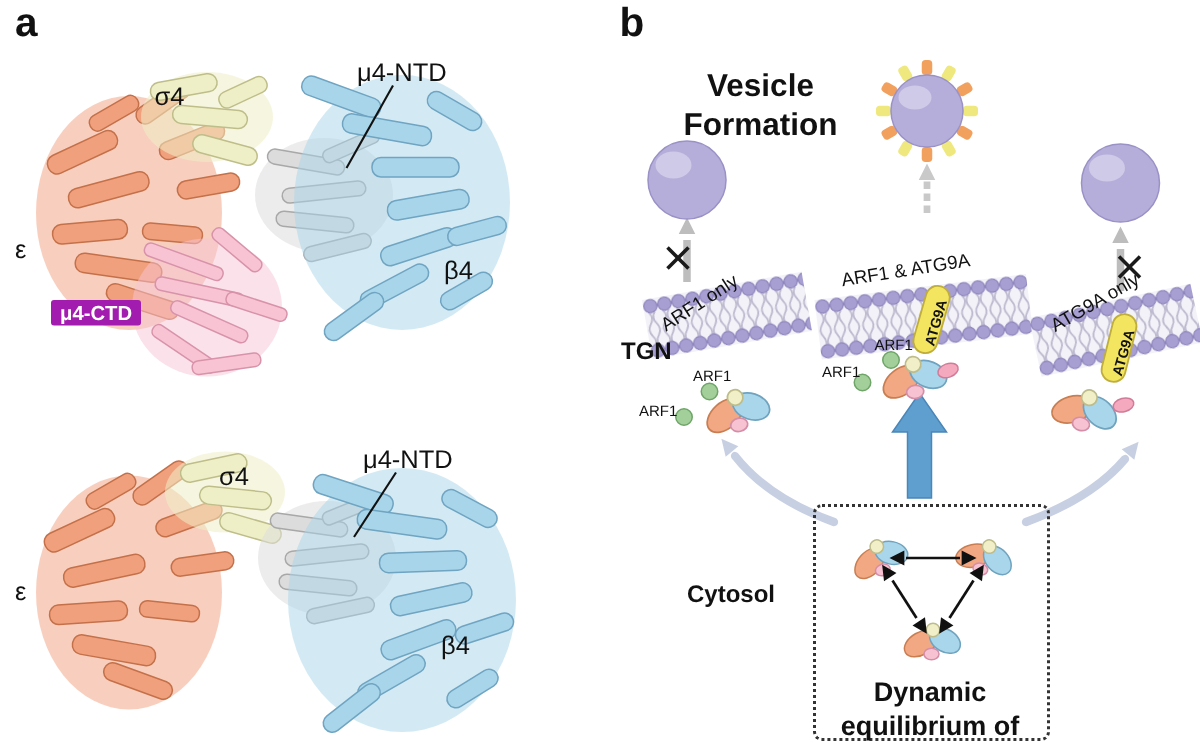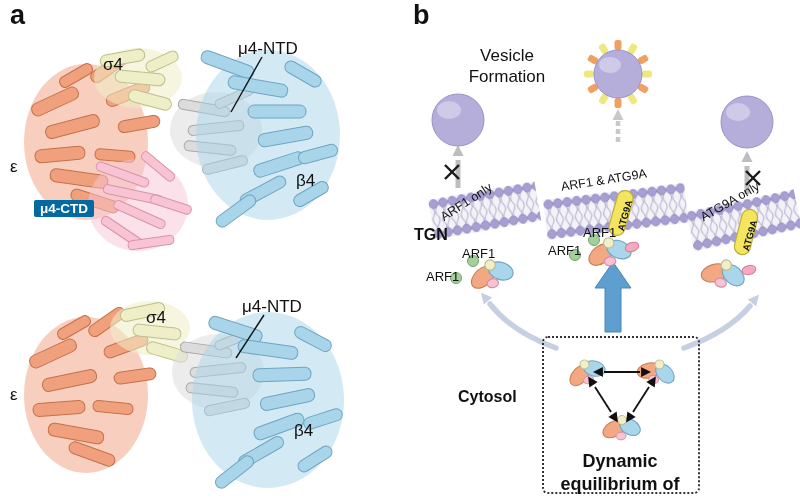--- a/index.html
+++ b/index.html
@@ -3,25 +3,25 @@
 <meta charset="utf-8">
 <style>
   html,body{margin:0;padding:0;background:#fff;}
   .stage{position:relative;width:800px;height:500px;background:#fff;overflow:hidden;
          font-family:"Liberation Sans",sans-serif;}
   .stage svg{position:absolute;left:0;top:0;}
   .lbl{position:absolute;color:#111;white-space:nowrap;font-family:"Liberation Sans",sans-serif;}
   .panel{font-size:27px;font-weight:bold;}
   .dom{font-size:17px;}
   .eps{font-size:17px;}
-  .pinktag{background:#0369a1;color:#fff;font-weight:bold;font-size:13.5px;padding:1px 6px;border-radius:2px;}
-  .big{font-size:17px;font-weight:normal;white-space:normal;text-align:center;line-height:1.25;width:118px;}
+  .pinktag{background:#a21caf;color:#fff;font-weight:bold;font-size:13.5px;padding:1px 6px;border-radius:2px;}
+  .big{font-size:21px;font-weight:bold;white-space:normal;text-align:center;line-height:1.25;width:118px;}
   .bold16{font-size:16px;font-weight:bold;}
   .mem{font-size:12.5px;transform-origin:0 0;}
-  .small{font-size:13px;}
+  .small{font-size:10px;}
   .atg{font-size:9.5px;font-weight:bold;transform-origin:0 0;}
   .cap{font-size:18px;font-weight:bold;white-space:normal;text-align:center;line-height:1.3;width:150px;}
   .dotbox{position:absolute;border:2px dotted #333;border-radius:6px;}
 </style>
 </head>
 <body>
 
 <div class="stage">
 
 <svg width="800" height="500" viewBox="0 0 800 500">

